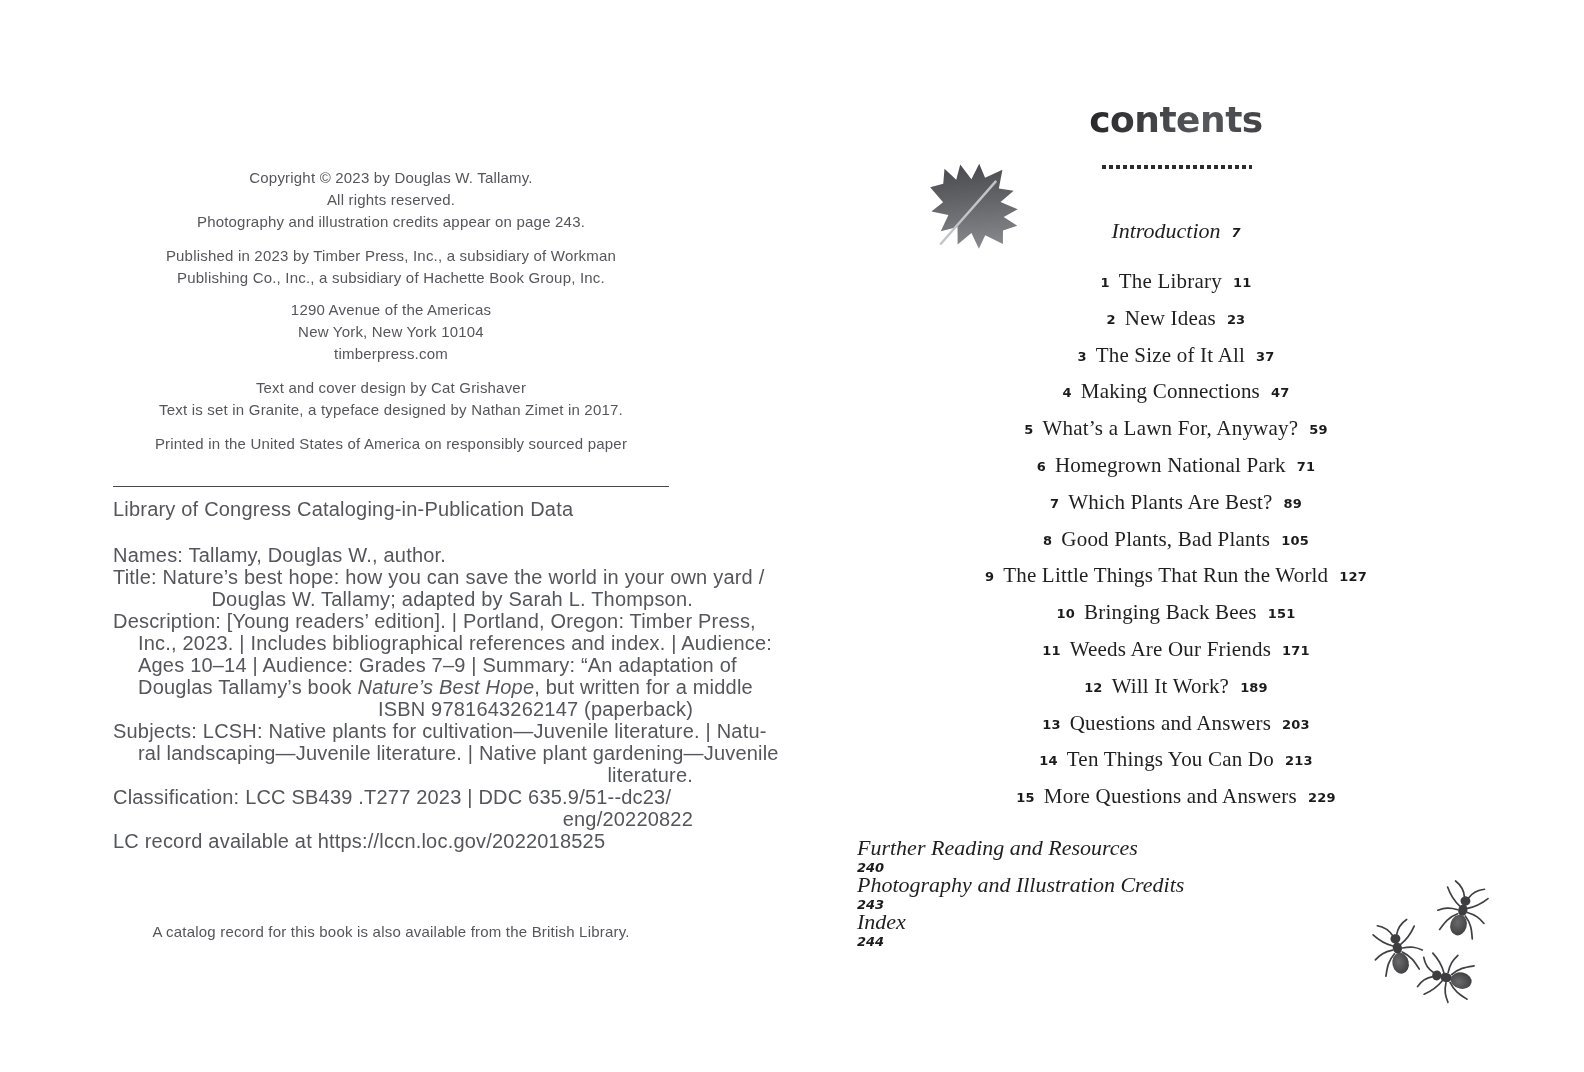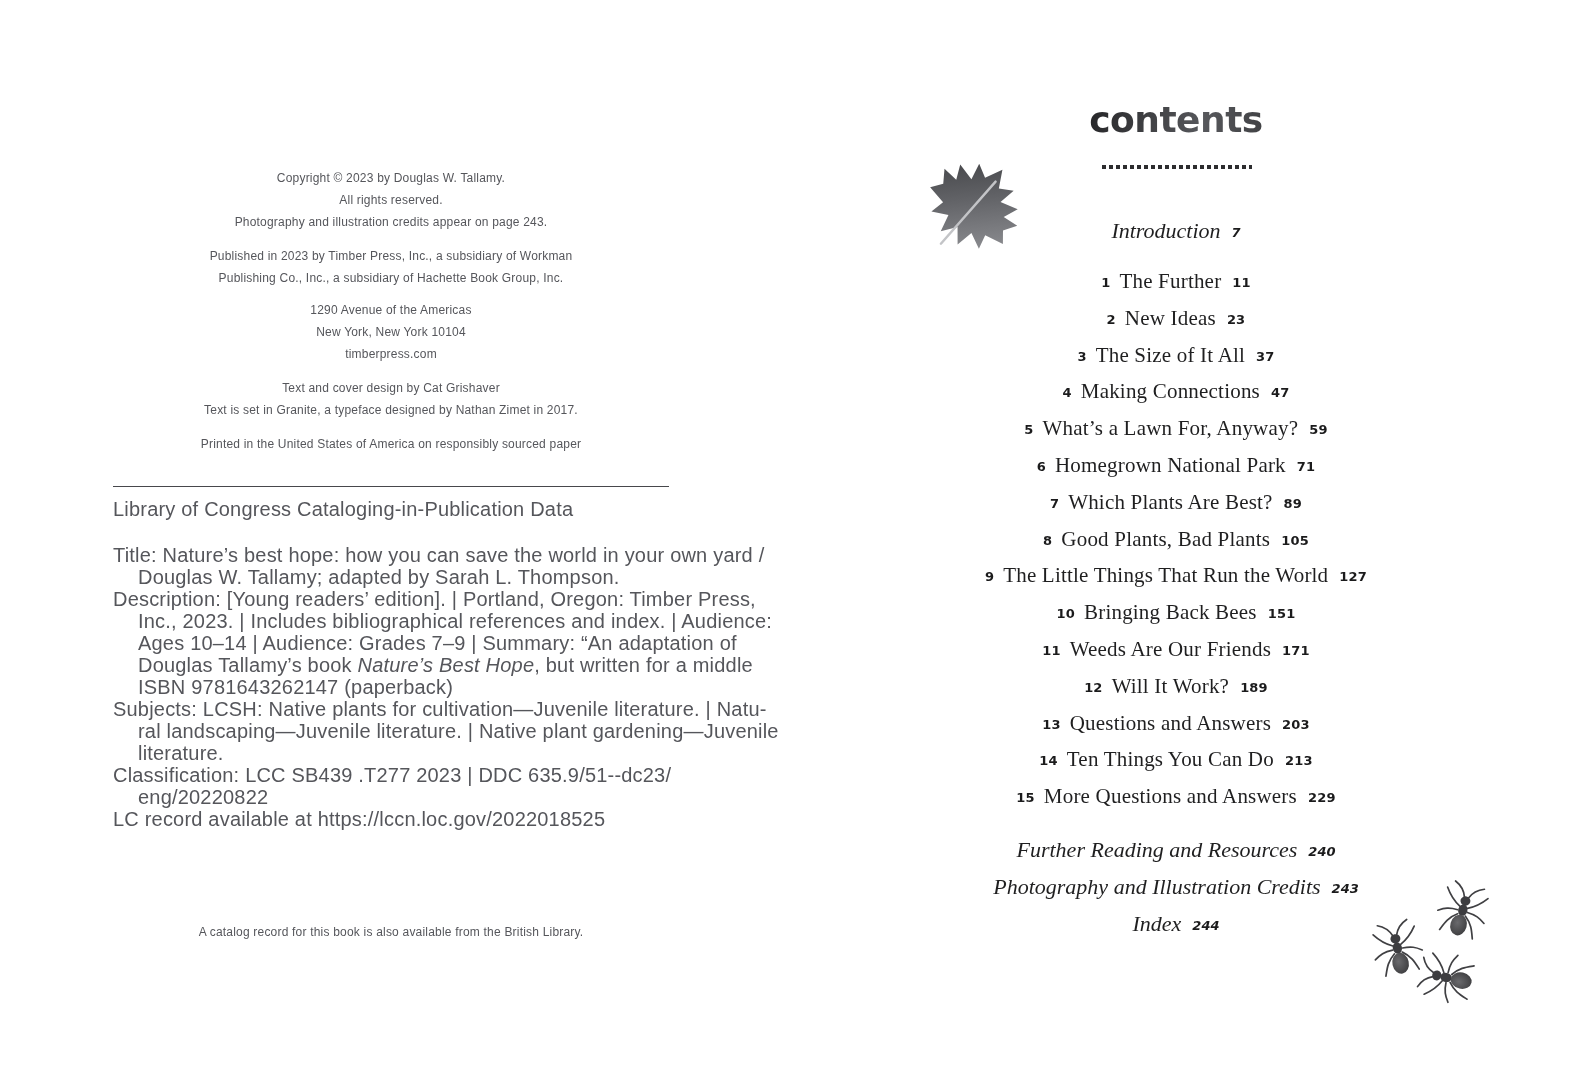--- a/index.html
+++ b/index.html
@@ -3,33 +3,33 @@
 <meta charset="utf-8">
 <style>
   html, body { margin:0; padding:0; }
   body {
     width:1584px; height:1072px; background:#ffffff; position:relative;
     font-family:"Liberation Sans", sans-serif; overflow:hidden;
   }
   
   .lblock {
     position:absolute; left:113px; width:556px; text-align:center;
-    color:#55565b; font-size:12px; line-height:22px; letter-spacing:0.2px;
+    color:#55565b; font-size:15px; line-height:22px; letter-spacing:0.2px;
     white-space:nowrap;
   }
   .lblock-left {
     position:absolute; left:113px; width:580px; text-align:left;
     color:#55565b; font-size:20px; line-height:22px; letter-spacing:0.2px;
     white-space:nowrap;
   }
   .rule {
     position:absolute; left:113px; top:486px; width:556px; height:0;
     border-top:1.4px solid #47484c;
   }
-  .cip-line.indent { padding-left:25px; }
+  .cip-line.indent { padding-left:25px;text-align:right; }
   .ital { font-style:italic; }
   
   .contents-title {
     position:absolute; left:896px; top:99px; width:560px; text-align:center;
     font-family:"DejaVu Sans", sans-serif; font-weight:bold; font-size:36px;
     letter-spacing:-0.5px;
     background:linear-gradient(100deg,#3a3a3c 0%,#1c1c1e 30%,#57585c 55%,#232325 80%,#3a3a3c 100%);
     -webkit-background-clip:text; background-clip:text; color:transparent;
   }
   .dotted-rule {
@@ -47,21 +47,21 @@
   .toc-row { height:36.8px; font-size:21px; letter-spacing:0.2px; }
   .toc-num {
     font-family:"DejaVu Sans", sans-serif; font-weight:bold; font-size:13px;
     color:#1b1b1c; margin-right:9px; position:relative; top:-1px;
   }
   .toc-page {
     font-family:"DejaVu Sans", sans-serif; font-weight:bold; font-size:13px;
     color:#1b1b1c; margin-left:11px; position:relative; top:-1px;
   }
   .bm-list { position:absolute; left:846px; top:837px; width:660px; }
-  .bm-row { height:36.8px; font-size:22px; font-style:italic; }
+  .bm-row { height:36.8px; font-size:22px; font-style:italic;flex-direction:column; }
   .ants-wrap { position:absolute; left:1352px; top:858px; width:150px; height:165px; }
 </style>
 </head>
 <body>
 
 <div class="lblock" style="top:167px">
   <div>Copyright © 2023 by Douglas W. Tallamy.</div>
   <div>All rights reserved.</div>
   <div>Photography and illustration credits appear on page 243.</div>
 </div>
@@ -86,20 +86,21 @@
   <div>Printed in the United States of America on responsibly sourced paper</div>
 </div>
 
 <div class="rule"></div>
 
 <div class="lblock-left" style="top:498px">
   <div>Library of Congress Cataloging-in-Publication Data</div>
 </div>
 
 <div class="lblock-left" style="top:544px">
+  <div class="cip-line">Names: Tallamy, Douglas W., author.</div>
   <div class="cip-line">Title: Nature’s best hope: how you can save the world in your own yard /</div>
   <div class="cip-line indent">Douglas W. Tallamy; adapted by Sarah L. Thompson.</div>
   <div class="cip-line">Description: [Young readers’ edition]. | Portland, Oregon: Timber Press,</div>
   <div class="cip-line indent">Inc., 2023. | Includes bibliographical references and index. | Audience:</div>
   <div class="cip-line indent">Ages 10–14 | Audience: Grades 7–9 | Summary: “An adaptation of</div>
   <div class="cip-line indent">
     <span>Douglas Tallamy’s book </span><span class="ital">Nature’s Best Hope</span><span>, but written for a middle</span>
   </div>
   <div class="cip-line indent">ISBN 9781643262147 (paperback)</div>
   <div class="cip-line">Subjects: LCSH: Native plants for cultivation—Juvenile literature. | Natu-</div>
@@ -136,21 +137,21 @@
 <div class="intro-wrap">
   <div class="intro-row">
     <span>Introduction</span>
     <span class="toc-page">7</span>
   </div>
 </div>
 
 <div class="toc-list">
   <div class="toc-row">
     <span class="toc-num">1</span>
-    <span class="toc-title">The Further</span>
+    <span class="toc-title">The Library</span>
     <span class="toc-page">11</span>
   </div>
   <div class="toc-row">
     <span class="toc-num">2</span>
     <span class="toc-title">New Ideas</span>
     <span class="toc-page">23</span>
   </div>
   <div class="toc-row">
     <span class="toc-num">3</span>
     <span class="toc-title">The Size of It All</span>

